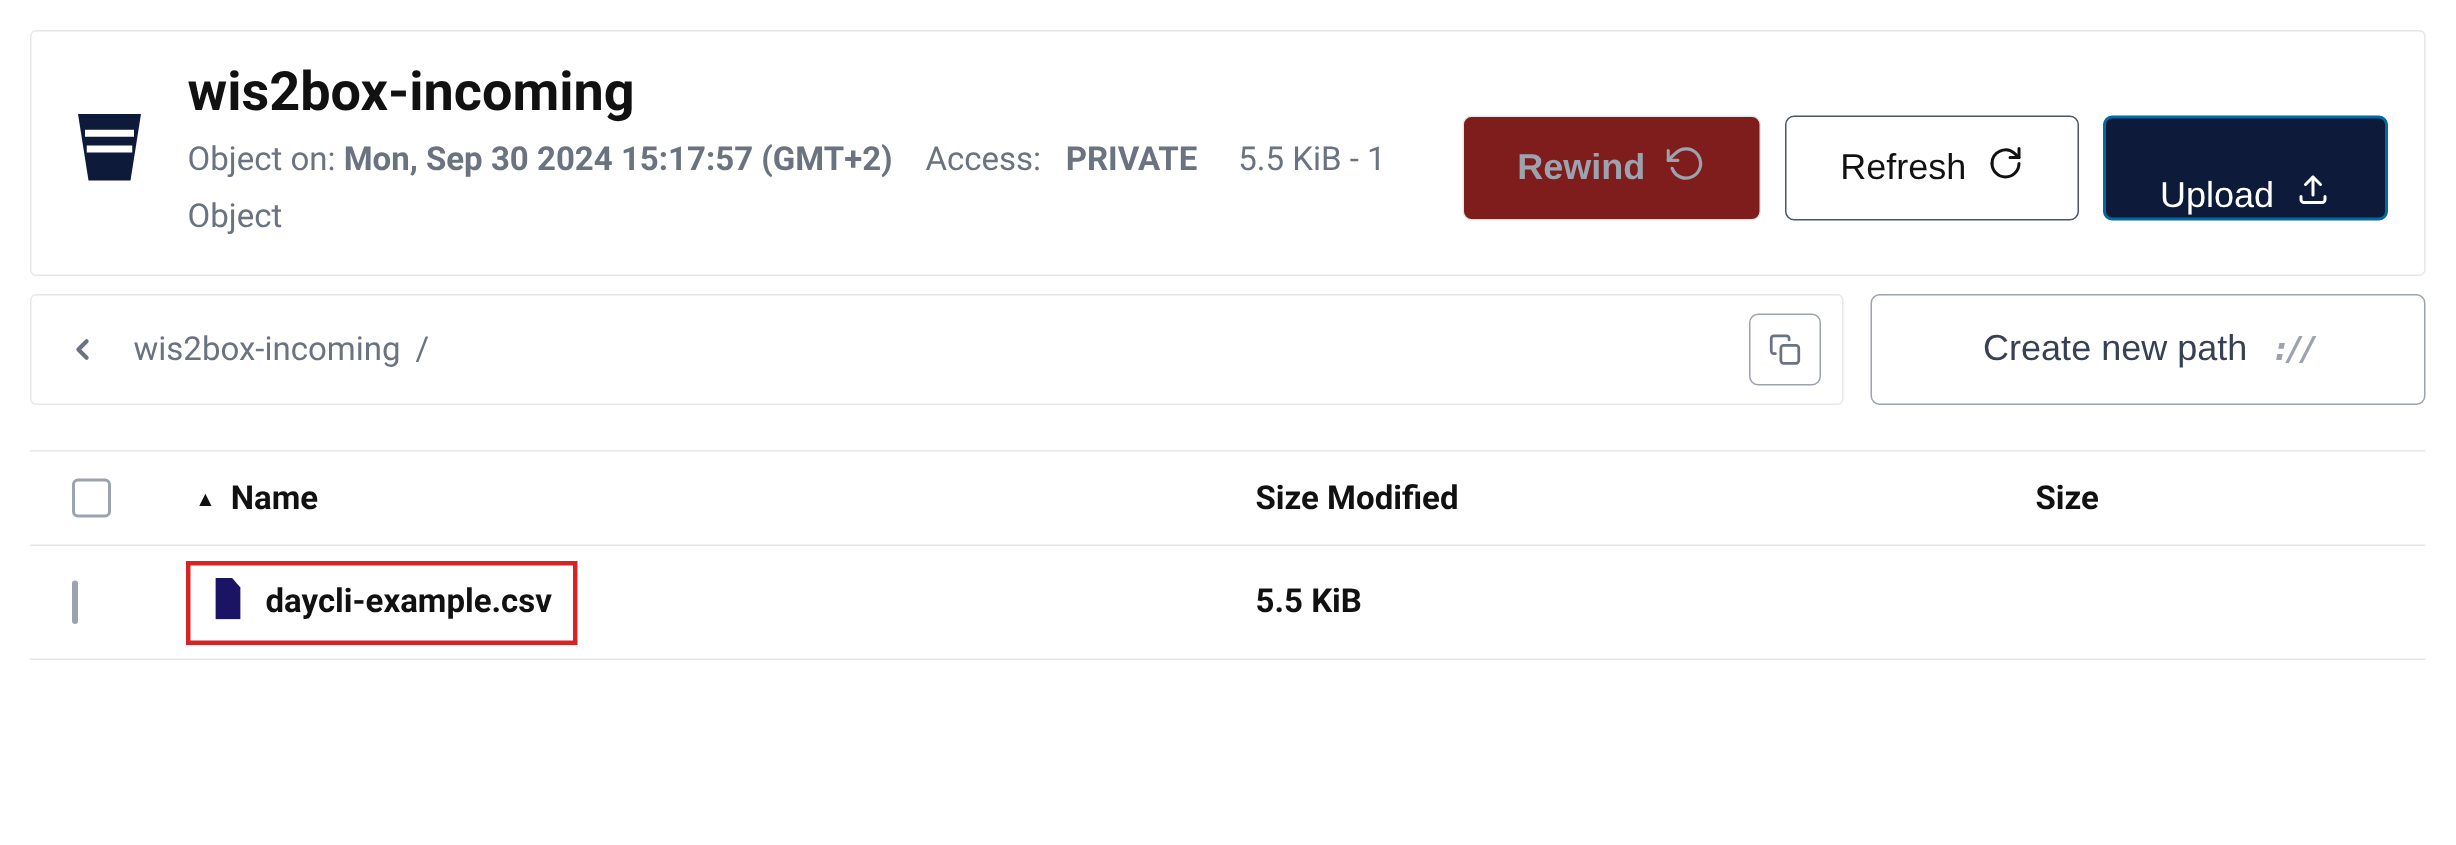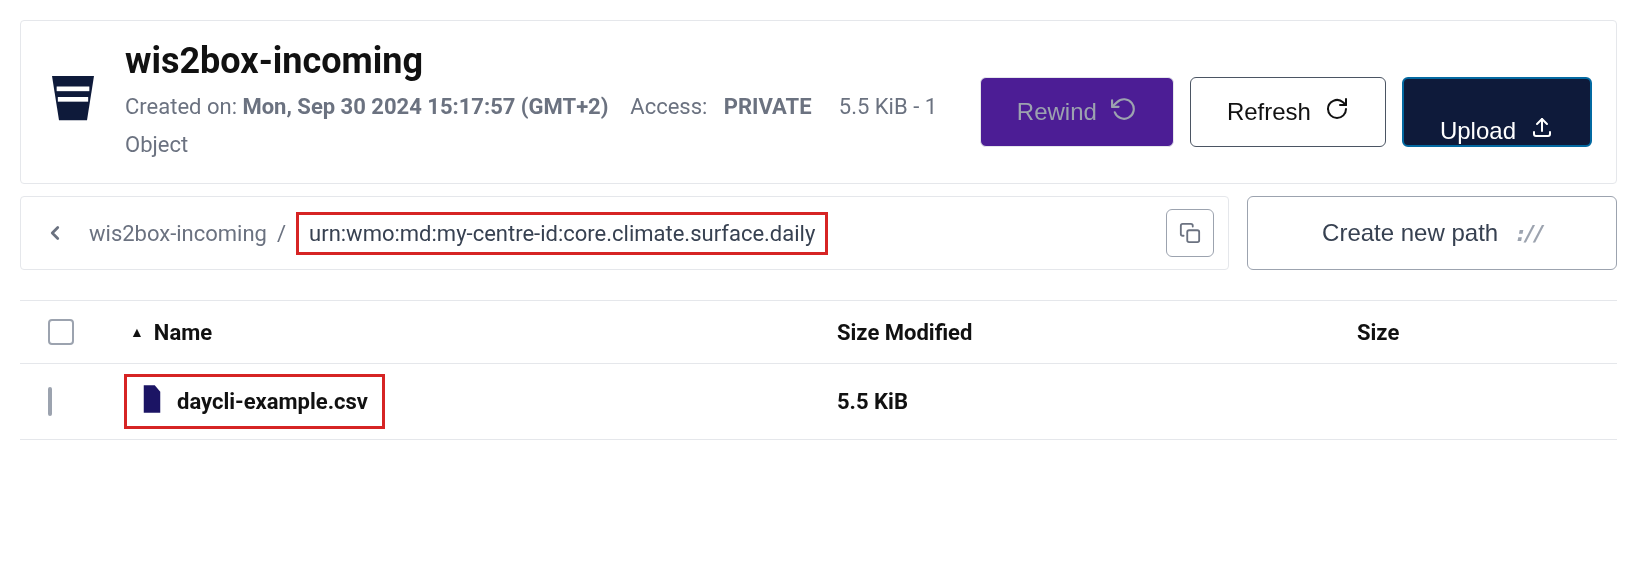--- a/index.html
+++ b/index.html
@@ -66,24 +66,25 @@
     height: 70px;
     padding: 0 36px;
     border-radius: 6px;
     font-size: 24px;
     font-weight: 500;
     border: 1px solid transparent;
     cursor: pointer;
     background: #fff;
   }
   .btn-disabled {
-    background: #4c1d95;
+    background: #7f1d1d;
     color: #9ca3af;
     cursor: not-allowed;
     border: 1px solid #e5e7eb;
+    font-weight: bold;
   }
   .btn-outline {
     background: #fff;
     color: #111;
     border: 1px solid #4b5563;
   }
   .btn-primary {
     background: #0e1a3a;
     color: #fff;
     border: 2px solid #0369a1;
@@ -228,21 +229,21 @@
       <span class="bucket-icon">
         <svg viewBox="0 0 48 48" width="56" height="56">
           <path d="M6 6 H42 L36 44 H12 Z" fill="#0e1a3a"></path>
           <rect x="10" y="15" width="28" height="4" fill="#fff"></rect>
           <rect x="11" y="24" width="26" height="4" fill="#fff"></rect>
         </svg>
       </span>
       <div class="header-info">
         <div class="bucket-title">wis2box-incoming</div>
         <div class="meta-line">
-          <span>Created on:</span>
+          <span>Object on:</span>
           <span class="strong">Mon, Sep 30 2024 15:17:57 (GMT+2)</span>
           &nbsp;&nbsp;
           <span>Access:</span>
           &nbsp;
           <span class="strong">PRIVATE</span>
           &nbsp;&nbsp;&nbsp;
           <span>5.5 KiB</span>
           <span> - </span>
           <span>1 Object</span>
         </div>
@@ -284,21 +285,20 @@
   <div class="path-row">
     <div class="path-bar">
       <span class="back-arrow">
         <svg width="22" height="22" viewBox="0 0 24 24" fill="none" stroke="#6b7280" stroke-width="3" stroke-linecap="round" stroke-linejoin="round">
           <polyline points="15 18 9 12 15 6"></polyline>
         </svg>
       </span>
       <div class="breadcrumb">
         <span class="seg-link">wis2box-incoming</span>
         <span class="sep">/</span>
-        <span class="seg-current">urn:wmo:md:my-centre-id:core.climate.surface.daily</span>
       </div>
       <span class="copy-btn">
         <svg width="22" height="22" viewBox="0 0 24 24" fill="none" stroke="#6b7280" stroke-width="2" stroke-linecap="round" stroke-linejoin="round">
           <rect x="9" y="9" width="13" height="13" rx="2"></rect>
           <path d="M5 15H4a2 2 0 0 1-2-2V4a2 2 0 0 1 2-2h9a2 2 0 0 1 2 2v1"></path>
         </svg>
       </span>
     </div>
     <button class="create-path-btn">
       <span>Create new path</span>

